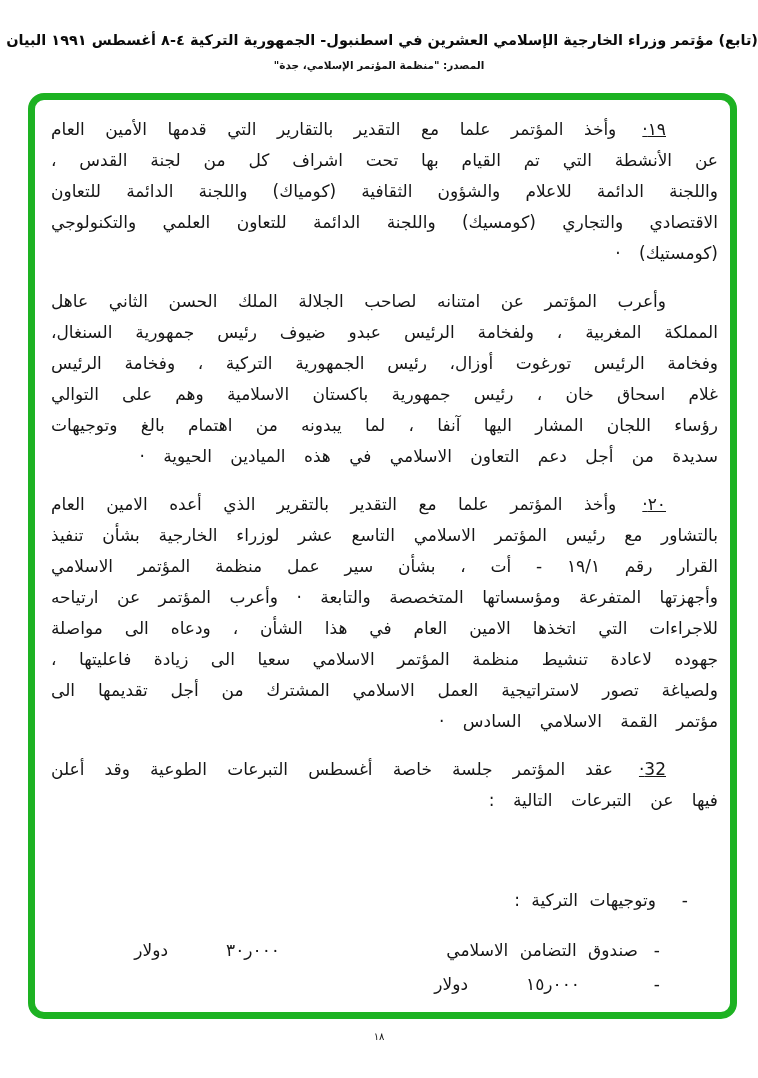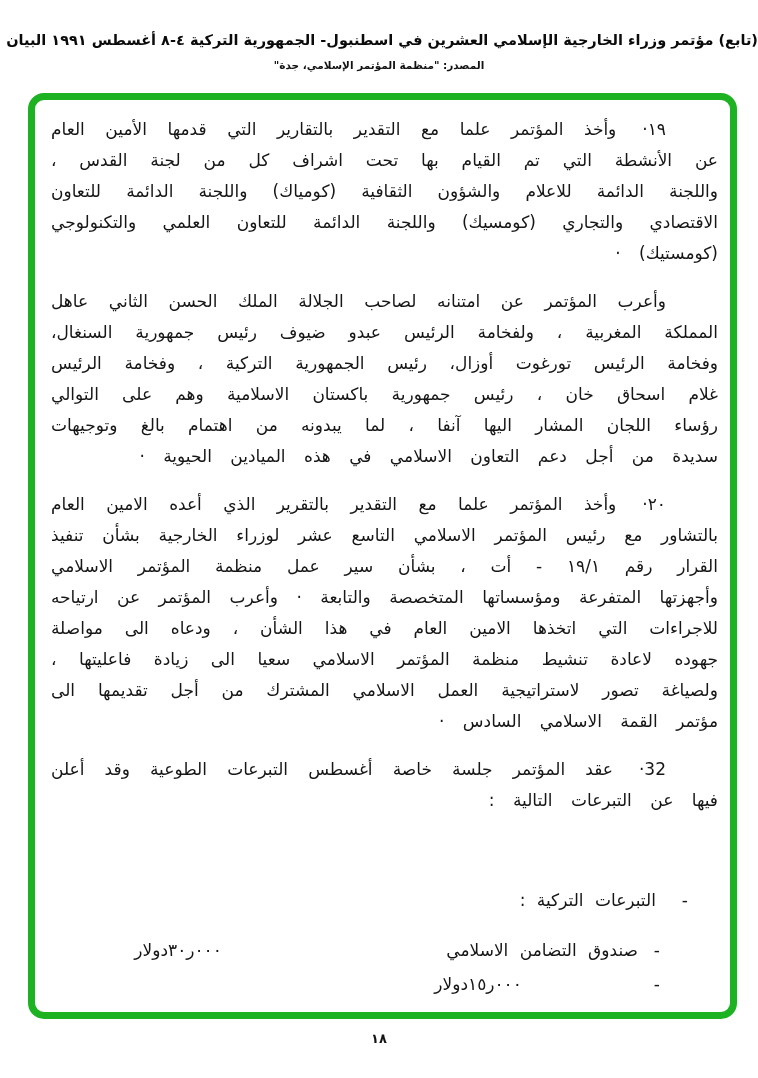--- a/index.html
+++ b/index.html
@@ -53,21 +53,21 @@
   .para {
     margin: 0 0 17px 0;
     font-size: 17px;
     line-height: 31px;
     color: #161616;
     text-align: justify;
     word-spacing: 13px;
     text-indent: 52px;
   }
   .para:nth-of-type(4) { margin-bottom: 0; }
-  .pnum { margin-left: 26px; }
+  .pnum { margin-left: 26px; text-decoration: underline; }
   .pnum:empty { margin: 0; }
   .bottom {
     margin-top: auto;
     word-spacing: 6px;
     color: #161616;
   }
   .dhead {
     display: flex;
     align-items: baseline;
     font-size: 17px;
@@ -77,28 +77,29 @@
   .drow {
     display: flex;
     align-items: baseline;
     font-size: 17px;
     margin-top: 14px;
   }
   .drow .dash { margin-right: 58px; width: 22px; }
   .drow .label { width: 300px; }
   .drow .amount {
     width: 170px;
+    text-align: center;
     direction: ltr;
     unicode-bidi: bidi-override;
   }
   .drow .unit { width: 70px; }
   .pageno {
     text-align: center;
-    font-size: 13px;
-    font-weight: bold;
+    font-size: 10px;
+    font-weight: normal;
     color: #141414;
     margin-top: 12px;
     direction: rtl;
   }
 </style>
 </head>
 <body>
 
 <div class="page">
 
@@ -114,21 +115,21 @@
     <p class="para"><span class="pnum"></span><span class="ptext">وأعرب المؤتمر عن امتنانه لصاحب الجلالة الملك الحسن الثاني عاهل المملكة المغربية ، ولفخامة الرئيس عبدو ضيوف رئيس جمهورية السنغال، وفخامة الرئيس تورغوت أوزال، رئيس الجمهورية التركية ، وفخامة الرئيس غلام اسحاق خان ، رئيس جمهورية باكستان الاسلامية وهم على التوالي رؤساء اللجان المشار اليها آنفا ، لما يبدونه من اهتمام بالغ وتوجيهات سديدة من أجل دعم التعاون الاسلامي في هذه الميادين الحيوية ·</span></p>
 
     <p class="para"><span class="pnum">٢٠·</span><span class="ptext">وأخذ المؤتمر علما مع التقدير بالتقرير الذي أعده الامين العام بالتشاور مع رئيس المؤتمر الاسلامي التاسع عشر لوزراء الخارجية بشأن تنفيذ القرار رقم ١٩/١ - أت ، بشأن سير عمل منظمة المؤتمر الاسلامي وأجهزتها المتفرعة ومؤسساتها المتخصصة والتابعة · وأعرب المؤتمر عن ارتياحه للاجراءات التي اتخذها الامين العام في هذا الشأن ، ودعاه الى مواصلة جهوده لاعادة تنشيط منظمة المؤتمر الاسلامي سعيا الى زيادة فاعليتها ، ولصياغة تصور لاستراتيجية العمل الاسلامي المشترك من أجل تقديمها الى مؤتمر القمة الاسلامي السادس ·</span></p>
 
     <p class="para"><span class="pnum">32·</span><span class="ptext">عقد المؤتمر جلسة خاصة أغسطس التبرعات الطوعية وقد أعلن فيها عن التبرعات التالية :</span></p>
 
     <div class="bottom">
 
       <div class="dhead">
         <span class="dash">-</span>
-        <span class="dlabel">التبرعات التركية :</span>
+        <span class="dlabel">وتوجيهات التركية :</span>
       </div>
 
       <div class="drow">
         <span class="dash">-</span>
         <span class="label">صندوق التضامن الاسلامي</span>
         <span class="amount">٣٠ر٠٠٠</span>
         <span class="unit">دولار</span>
       </div>
 
       <div class="drow">

